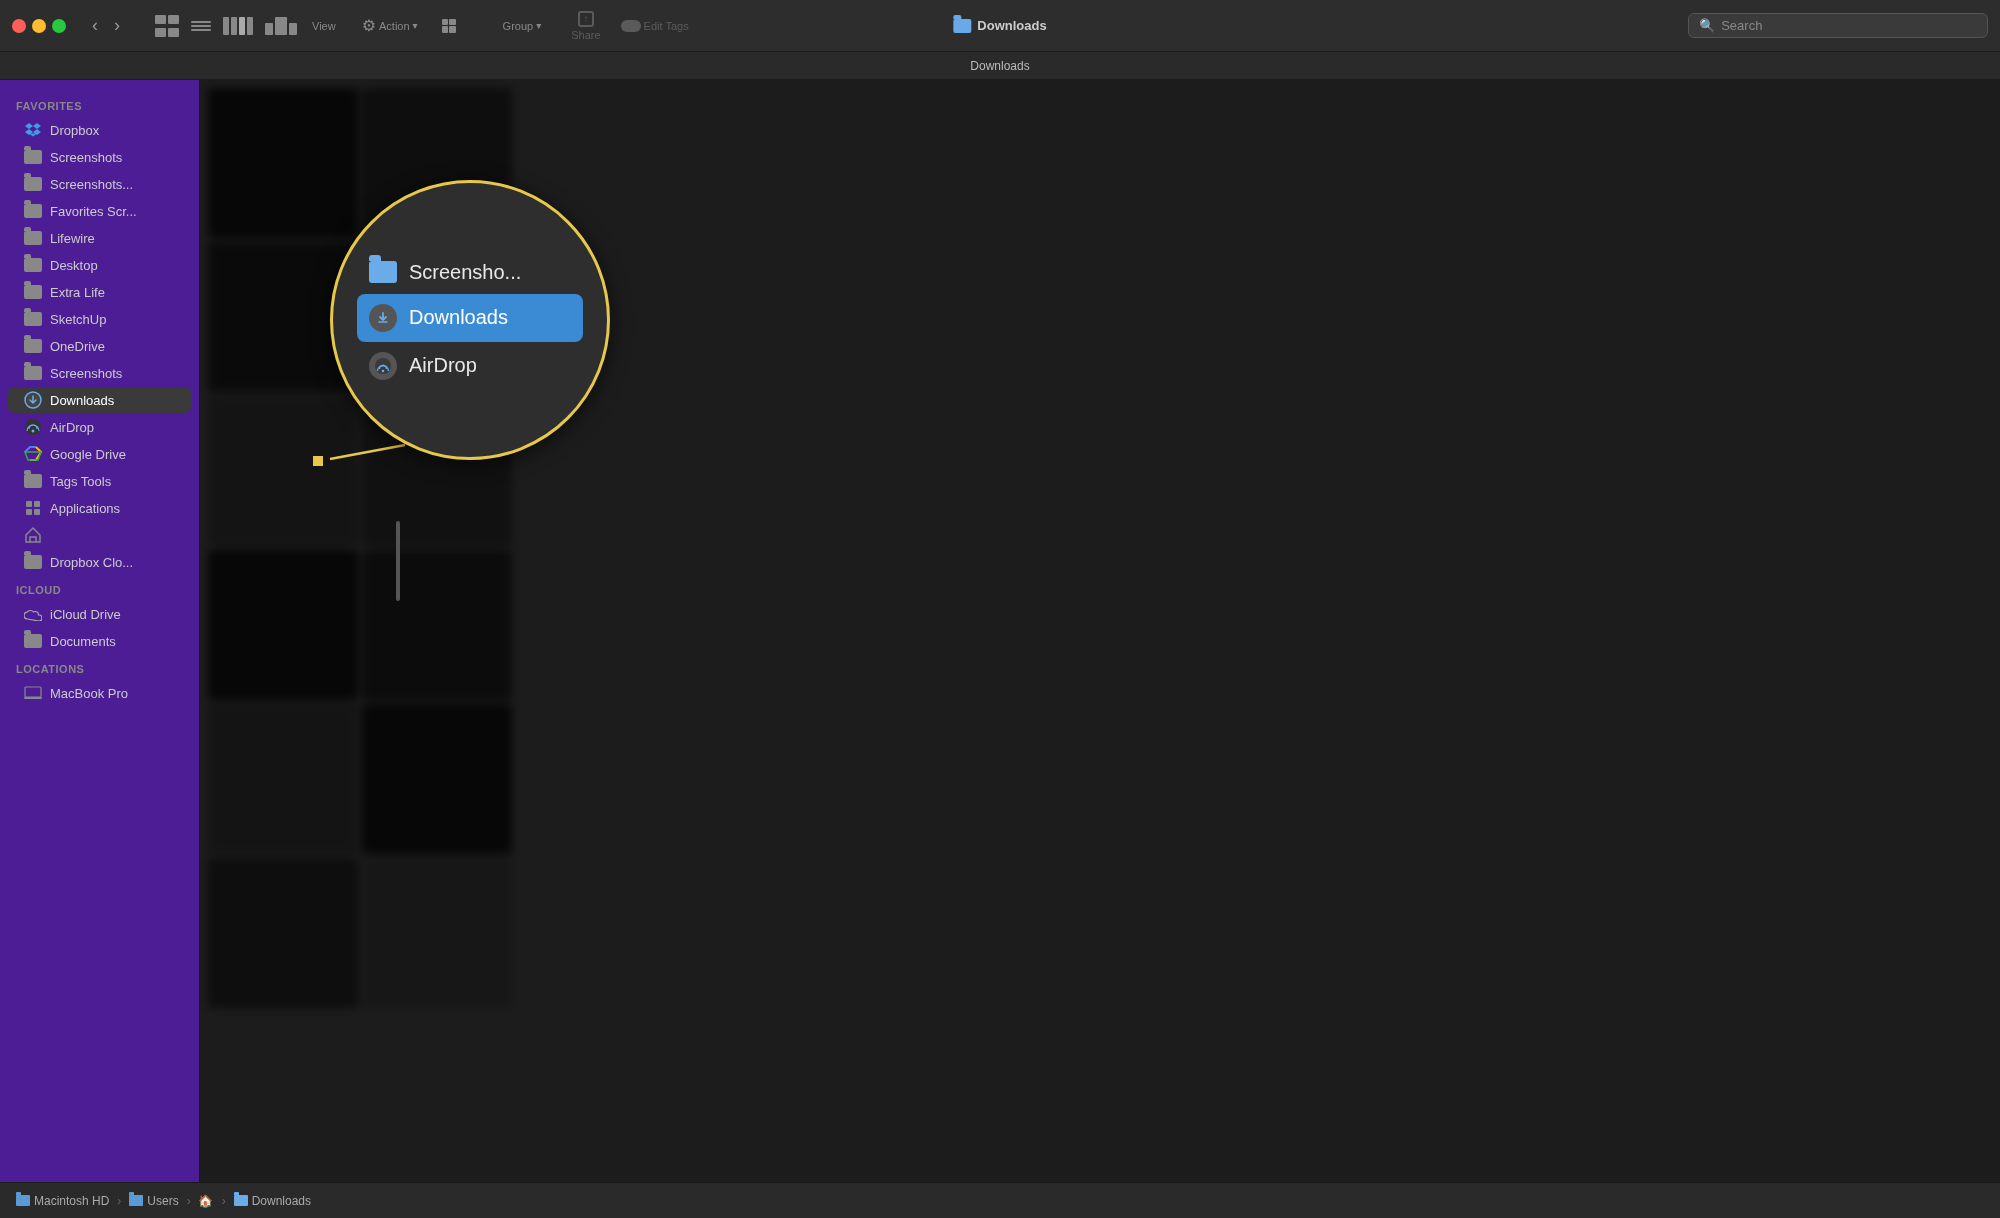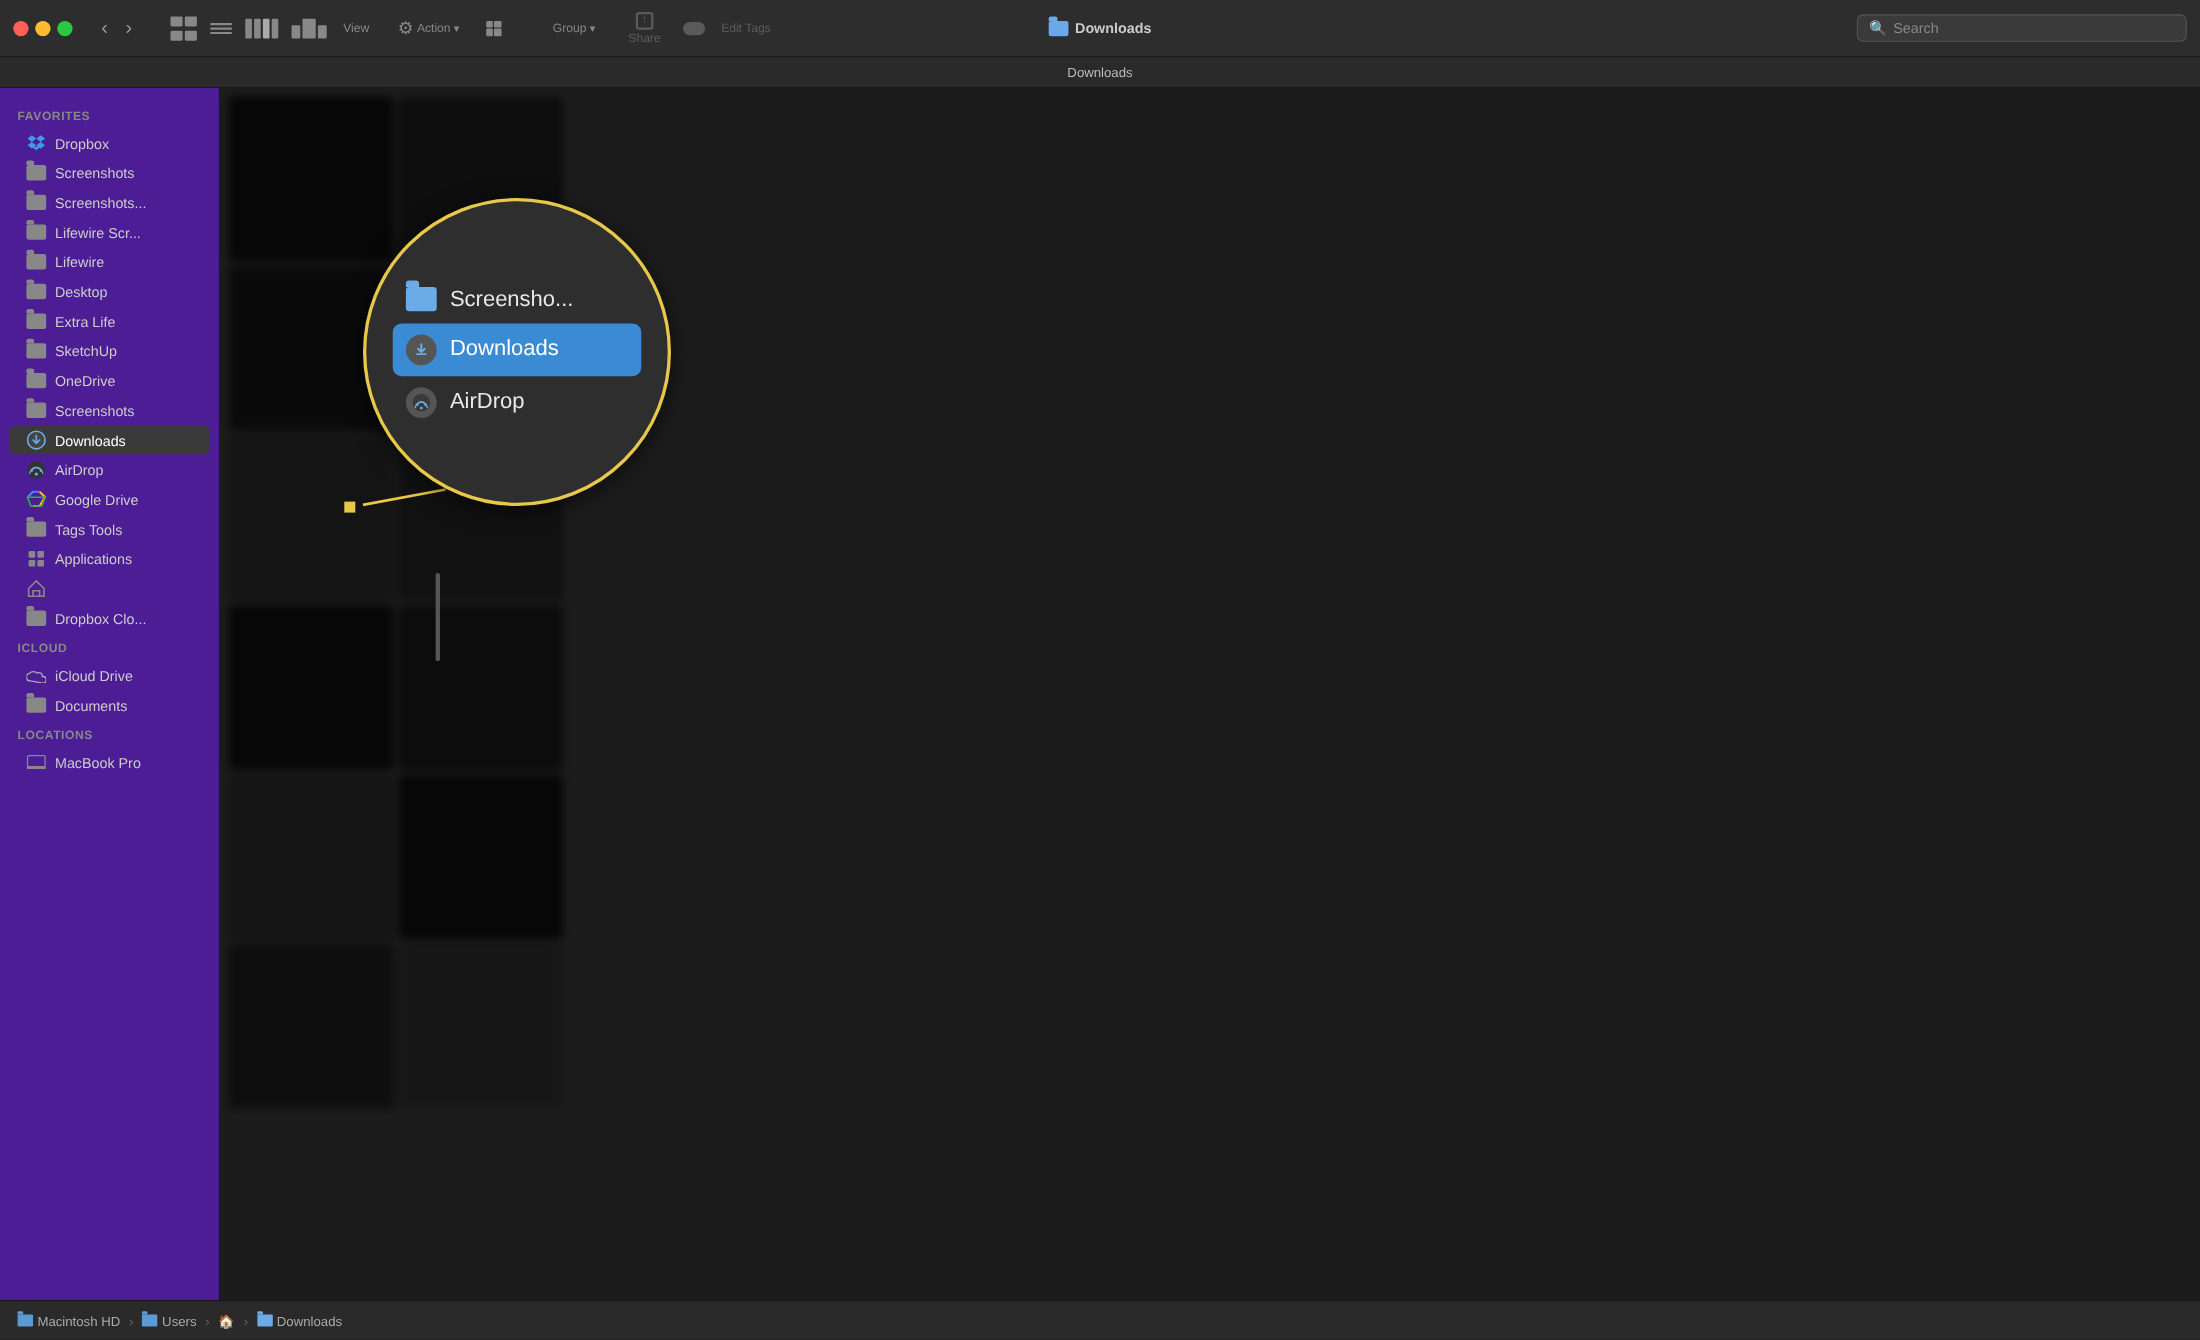--- a/index.html
+++ b/index.html
@@ -452,21 +452,21 @@
   <button class="toolbar-btn" style="margin-left:10px; opacity:0.5;">
     <div style="display:flex;flex-direction:column;align-items:center;gap:2px;">
       <div style="width:16px;height:16px;border:2px solid #888;border-radius:3px;display:flex;align-items:center;justify-content:center;">
         <span style="color:#888;font-size:10px;">↑</span>
       </div>
       <span style="font-size:11px;color:#888;">Share</span>
     </div>
   </button>
 
   <button class="toolbar-btn" style="opacity:0.5;">
-    <div style="display:flex;align-items:center;gap:15px;">
+    <div style="display:flex;align-items:center;gap:3px;">
       <div style="width:20px;height:12px;background:#888;border-radius:10px;"></div>
       <span style="font-size:11px;color:#888;">Edit Tags</span>
     </div>
   </button>
 
   <div class="toolbar-center">
     <div class="folder-icon-sm"></div>
     <span>Downloads</span>
   </div>
 
@@ -506,21 +506,21 @@
       <div class="sidebar-icon">
           <div class="folder-gray"></div>
         </div>
       <span>Screenshots...</span>
     </div>
 
     <div class="sidebar-item">
       <div class="sidebar-icon">
           <div class="folder-gray"></div>
         </div>
-      <span>Lifewire Scr...</span>
+      <span>Favorites Scr...</span>
     </div>
 
     <div class="sidebar-item">
       <div class="sidebar-icon">
           <div class="folder-gray"></div>
         </div>
       <span>Lifewire</span>
     </div>
 
     <div class="sidebar-item">

